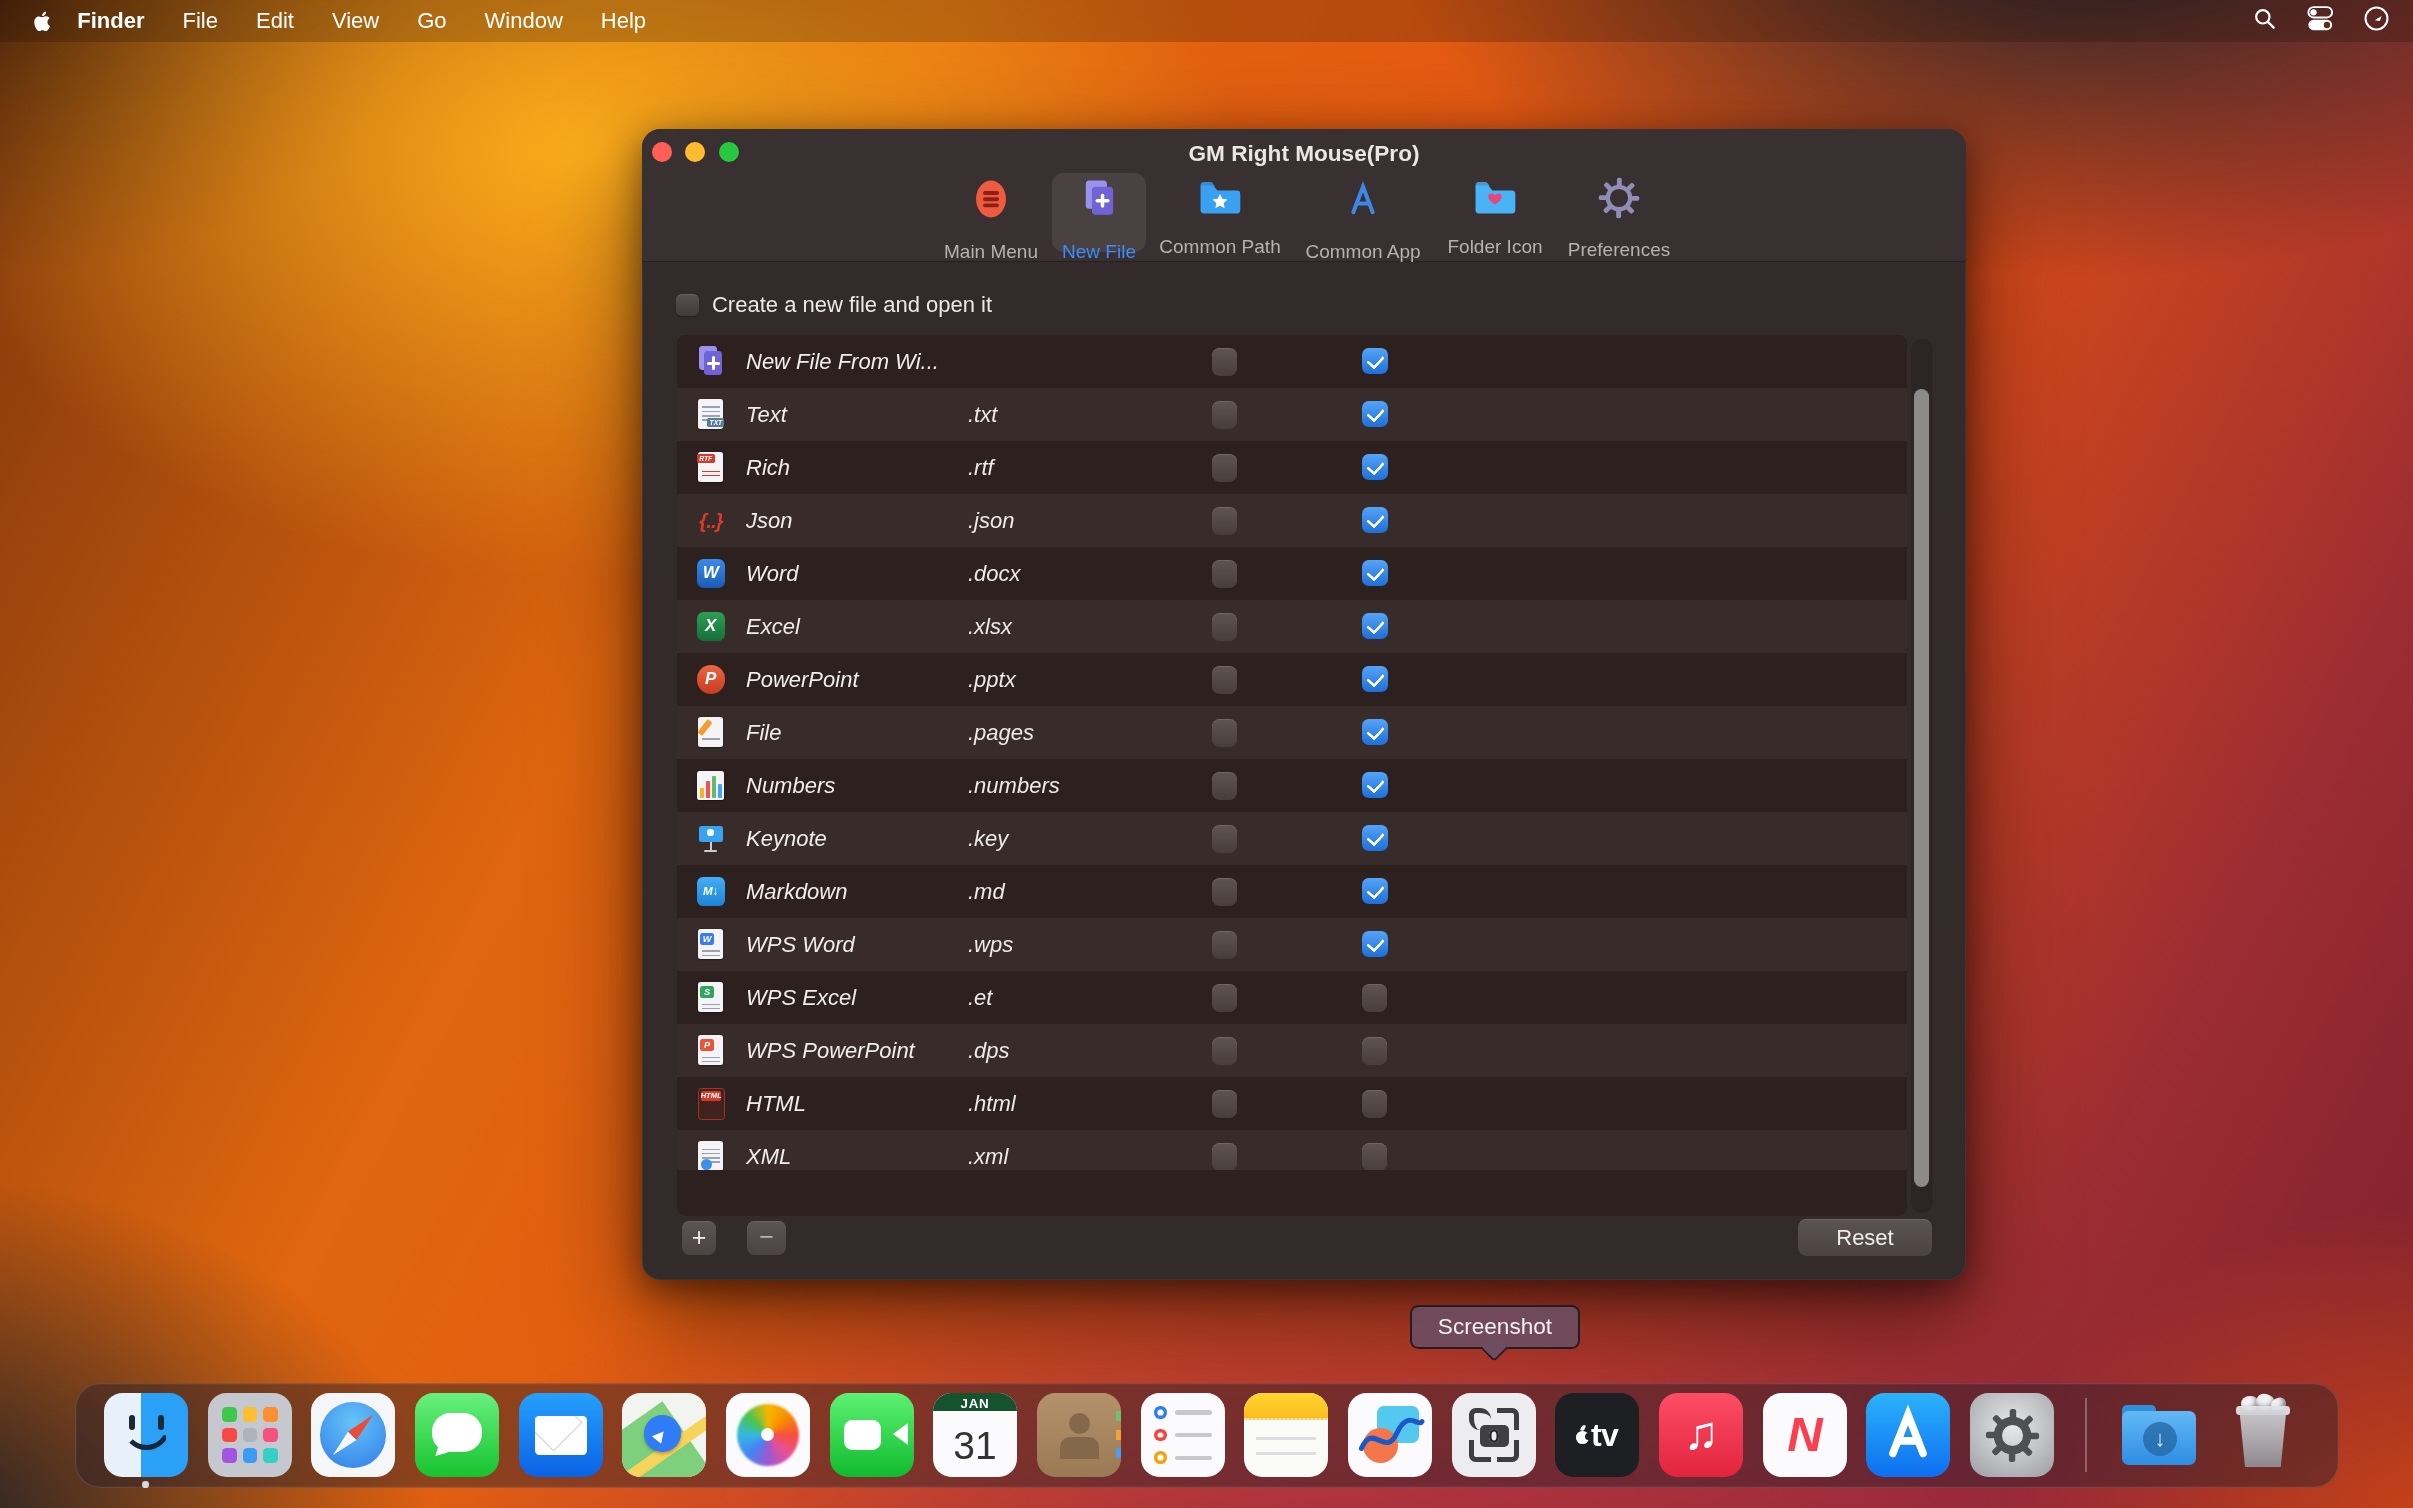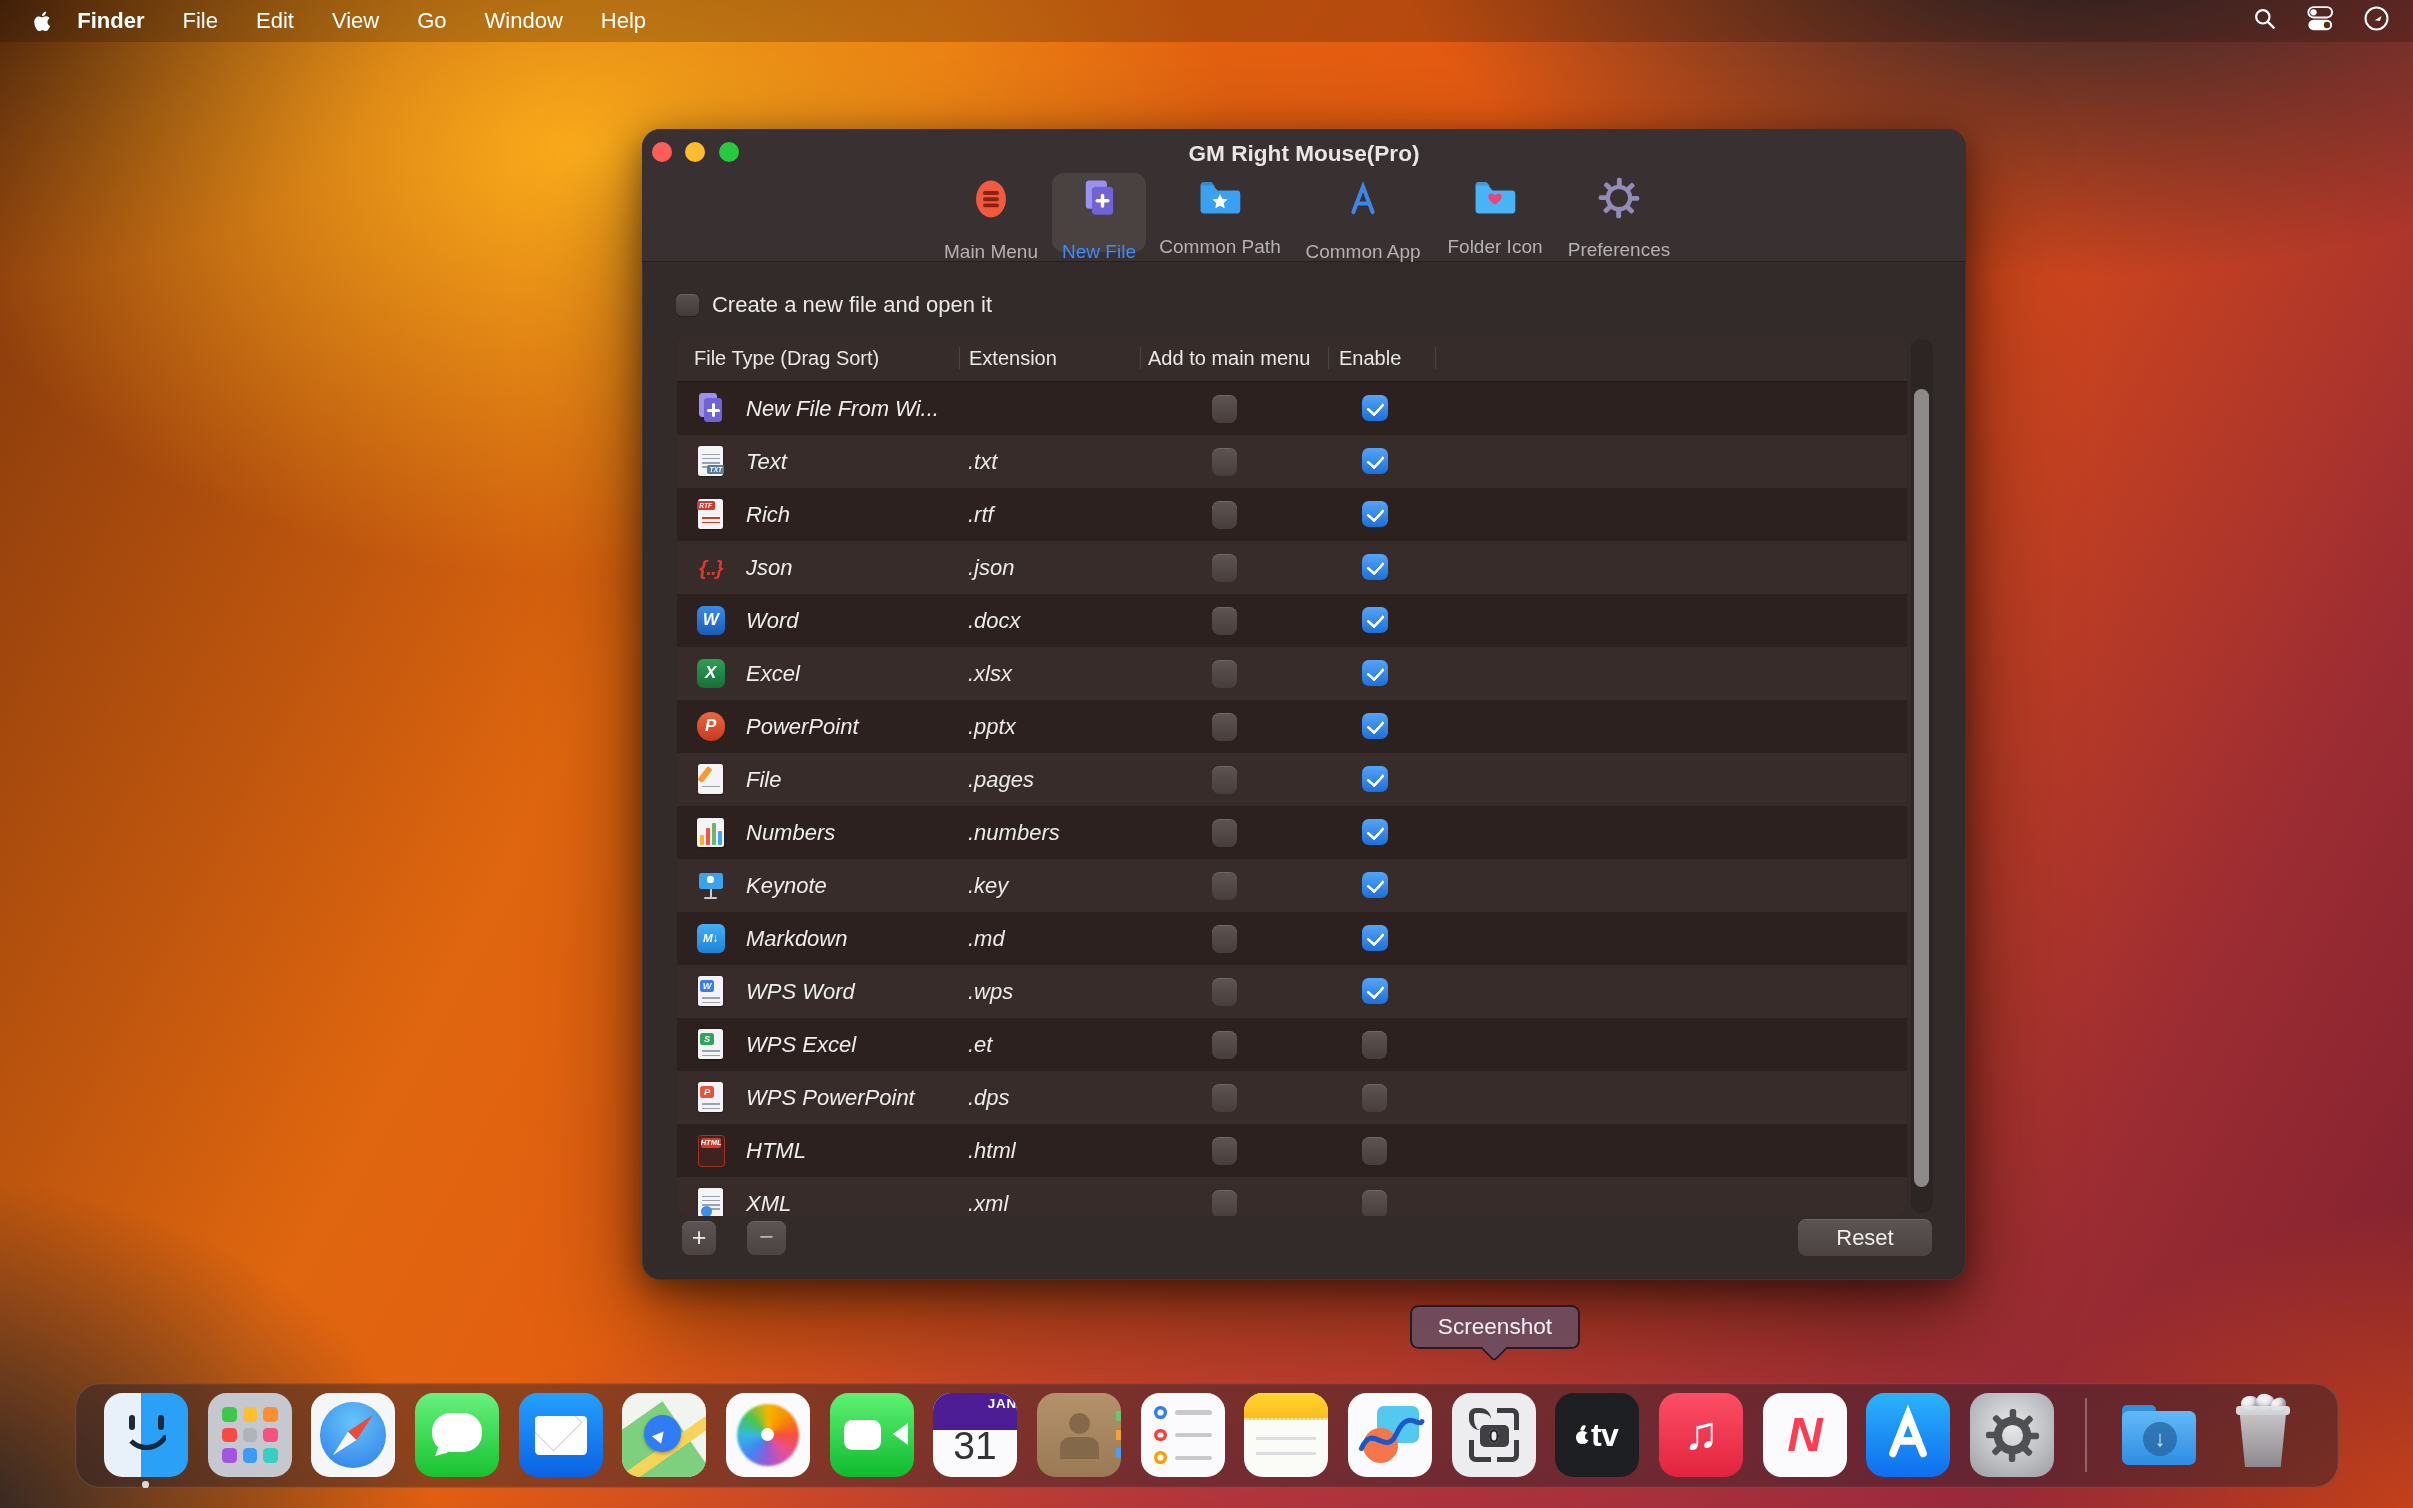--- a/index.html
+++ b/index.html
@@ -146,22 +146,22 @@
   .mp-pin{position:absolute;left:22px;top:22px;width:37px;height:37px;border-radius:50%;background:#2f7cf6;box-shadow:0 1.7px 3.4px rgba(0,0,0,.3);}
   .mp-pin i{position:absolute;left:11.7px;top:10px;width:0;height:0;border:6.7px solid transparent;border-bottom:11.7px solid #fff;transform:rotate(40deg);}
   .di.photos{background:#fbfbfd;}
   .ph-wheel{position:absolute;left:11px;top:11px;width:62px;height:62px;border-radius:50%;filter:blur(0.8px);
     background:conic-gradient(#f7b500,#f78f00,#f64f3e,#e94f96,#9b59d0,#4285f4,#35b8e0,#49c64e,#f7b500);}
   .ph-c{position:absolute;left:35px;top:35px;width:13.4px;height:13.4px;border-radius:50%;background:#fff;}
   .di.facetime{background:linear-gradient(#5df273,#0fbb2e);}
   .ft-cam{position:absolute;left:14.2px;top:27px;width:37px;height:30px;border-radius:8.4px;background:#fff;}
   .ft-lens{position:absolute;left:52px;top:30px;width:0;height:0;border:11.7px solid transparent;border-right:15px solid #fff;}
   .di.calendar{background:#fbfbfd;}
-  .cal-top{position:absolute;left:0;right:0;top:0;height:37px;background:#4c1d95;color:#fff;
-    font-size:13.4px;font-weight:700;text-align:right;line-height:22.6px;letter-spacing:0.8px;}
+  .cal-top{position:absolute;left:0;right:0;top:0;height:18px;background:#14532d;color:#fff;
+    font-size:13.4px;font-weight:700;text-align:center;line-height:22.6px;letter-spacing:0.8px;}
   .cal-day{position:absolute;left:0;right:0;top:22.6px;bottom:0;color:#333;font-size:39px;font-weight:400;
     text-align:center;line-height:59px;}
   .di.contacts{background:linear-gradient(#b3926b,#9a7a55);}
   .ct-head{position:absolute;left:32px;top:20px;width:21px;height:21px;border-radius:50%;background:#83684a;}
   .ct-body{position:absolute;left:22.6px;top:44px;width:39px;height:22px;border-radius:10px 10px 0 0;background:#83684a;}
   .di.contacts i{position:absolute;right:0;width:5px;height:10px;}
   .ct-t1{top:18.4px;background:#6fc26f;}
   .ct-t2{top:37px;background:#f0a13c;}
   .ct-t3{top:55px;background:#4d9df0;}
   .di.reminders{background:#fbfbfd;display:flex;flex-direction:column;justify-content:center;gap:10px;padding:0 13.4px;box-sizing:border-box;}
@@ -302,30 +302,20 @@
               </svg></span><div class="tab-label">Preferences</div></div>
         </div>
     </div>
 
     <div class="create-row">
       <div class="cbx"></div>
       <div class="create-label">Create a new file and open it</div>
     </div>
 
     <div class="table">
-      <div class="thead">
-          <div class="th" style="left: 17px;">File Type (Drag Sort)</div>
-          <div class="th" style="left: 292px;">Extension</div>
-          <div class="th" style="left: 471px;">Add to main menu</div>
-          <div class="th" style="left: 662px;">Enable</div>
-          <div class="thsep" style="left: 282px;"></div>
-          <div class="thsep" style="left: 463px;"></div>
-          <div class="thsep" style="left: 651px;"></div>
-          <div class="thsep" style="left: 758px;"></div>
-        </div>
       <div class="tbody">
           <div class="row dark">
             <div class="fi fi-nf">
               <div class="b1"></div>
               <div class="b2"></div>
               <div class="pv"></div>
               <div class="ph"></div>
             </div>
             <span class="rname">New File From Wi...</span>
             <span class="rext"></span>

